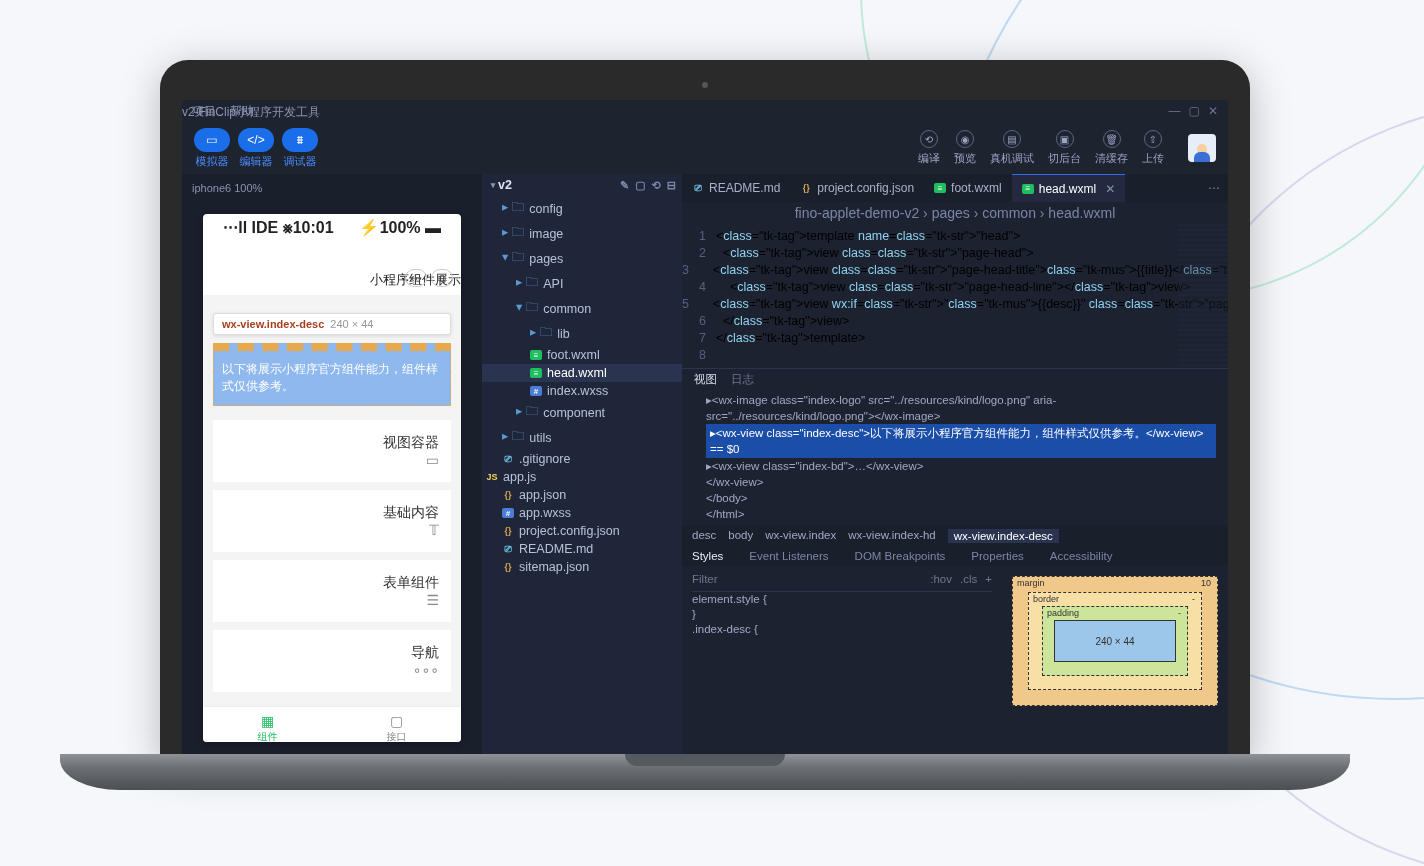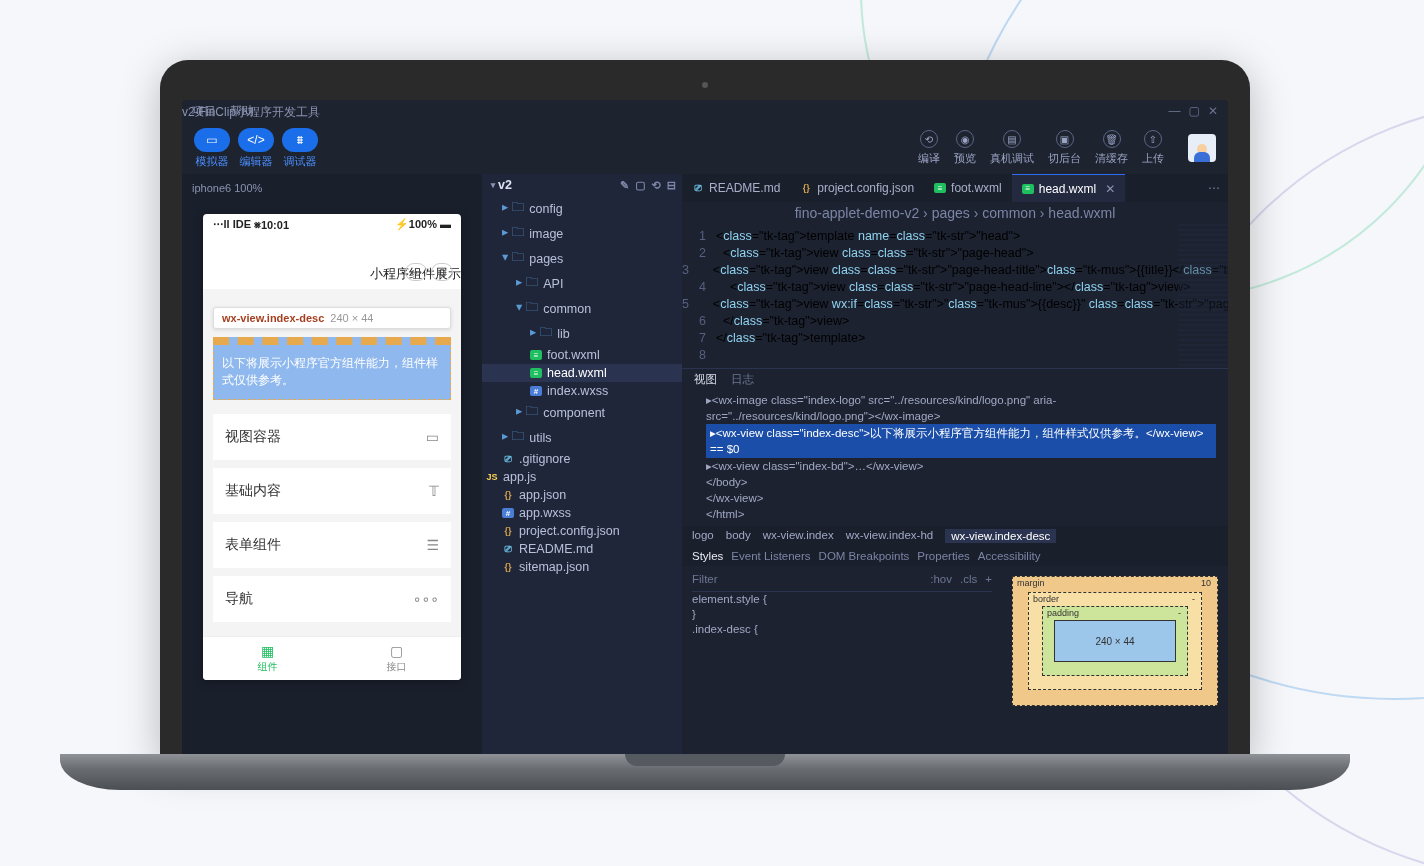--- a/index.html
+++ b/index.html
@@ -25,31 +25,31 @@
 .top-action .ico { width: 18px; height: 18px; border: 1px solid #5a6585; border-radius: 50%; display: flex; align-items: center; justify-content: center; font-size: 10px; }
 .avatar { width: 28px; height: 28px; background: #e8eef7; border-radius: 4px; margin-left: 10px; display: flex; align-items: flex-end; justify-content: center; overflow: hidden; }
 .avatar-head { width: 10px; height: 10px; background: #f7cfa0; border-radius: 50%; margin-bottom: -2px; }
 .avatar-body { width: 16px; height: 10px; background: #3a6fd8; border-radius: 6px 6px 0 0; }
 
 .workspace { flex: 1; display: flex; overflow: hidden; }
 
 .sim-panel { width: 300px; background: #1a1f2c; display: flex; flex-direction: column; padding: 6px 10px; }
 .sim-status { color: #8a93b0; font-size: 11px; padding: 2px 0 8px 0; }
 .phone { margin: 12px auto; width: 258px; background: #fff; border-radius: 4px; box-shadow: 0 2px 8px rgba(0,0,0,.3); overflow: hidden; font-size: 13px; color: #222; }
-.ph-status { display: flex; align-items: center; padding: 4px 10px; font-size: 11px; font-weight: 600; }
+.ph-status { display: flex; align-items: center; padding: 4px 20px; font-size: 16px; font-weight: 600; }
 .ph-status .mid { flex: 1; text-align: left; }
 .ph-title { text-align: right; font-weight: 400; padding: 6px 0; font-size: 13px; position: relative; margin-top: 24px; }
 .ph-caps { position: absolute; right: 8px; top: 4px; display: flex; gap: 4px; }
 .cap-btn { width: 22px; height: 18px; border: 1px solid #ccc; border-radius: 12px; display: flex; align-items: center; justify-content: center; font-size: 11px; color: #555; }
 .ph-body { background: #f4f4f4; padding: 18px 10px 6px 10px; min-height: 320px; }
 .ph-insp { background: #fff; border: 1px solid #ddd; border-radius: 3px; padding: 4px 8px; font-size: 11px; margin: 0 0 8px 0; box-shadow: 0 1px 4px rgba(0,0,0,.12); display: flex; align-items: center; gap: 6px; }
 .ph-insp .sel { color: #a63f1f; font-weight: 600; }
 .ph-insp .dim { color: #999; }
 .ph-hl { background: #8fb8ee; border: 1px dashed #e7a94e; border-top-width: 8px; color: #fff; font-size: 12px; padding: 10px 8px; margin: 0 0 14px 0; }
-.ph-row { background: #fff; padding: 14px 12px; margin-bottom: 8px; display: flex; align-items: center; color: #333; font-size: 14px; }
+.ph-row { background: #fff; padding: 14px 12px; margin-bottom: 8px; display: flex; align-items: flex-end; color: #333; font-size: 14px; flex-direction: column; }
 .ph-row .ico { margin-left: auto; color: #888; }
 .ph-tab { display: flex; border-top: 1px solid #eee; background: #fff; height: 44px; }
 .ph-tabi { flex: 1; display: flex; flex-direction: column; align-items: center; justify-content: center; font-size: 10px; color: #888; gap: 1px; }
 .ph-tabi.active { color: #1fbf5f; }
 
 .explorer { width: 200px; background: #20263a; color: #b8c0da; font-size: 12.5px; overflow: auto; }
 .exp-header { display: flex; align-items: center; padding: 4px 6px; font-weight: 600; color: #dce2f0; }
 .exp-header .icons { margin-left: auto; display: flex; gap: 6px; color: #7b85a5; font-size: 11px; }
 .exp-item { display: flex; align-items: center; padding: 2px 4px 2px 0; gap: 5px; cursor: default; white-space: nowrap; }
 .exp-item.sel { background: #2a3450; color: #fff; }
@@ -73,21 +73,21 @@
 .code-txt { white-space: pre; } .tk-attr { color: #8fd3f0; }
 .minimap { position: absolute; right: 0; top: 0; width: 50px; height: 100%; background: repeating-linear-gradient(#232a40 0 2px, #1c2230 2px 5px); opacity: .4; }
 
 .bottom-pane { height: 340px; display: flex; flex-direction: column; border-top: 1px solid #2a3350; background: #1c2230; font-size: 11.5px; color: #a0a8c4; }
 .bp-tabs { display: flex; gap: 14px; padding: 3px 12px; color: #6e7794; }
 .bp-tabs .act { color: #d5daea; }
 .dom-view { font-family: Menlo, monospace; padding: 2px 12px 4px 24px; line-height: 16px; }
 .dom-sel { background: #1a4ea8; color: #fff; padding: 1px 4px; }
 .crumbs { background: #1a1f2c; padding: 3px 10px; display: flex; gap: 12px; }
 .crumbs .act { background: #2a3450; padding: 1px 6px; color: #fff; }
-.devtabs { display: flex; gap: 8px; padding: 4px 10px; background: #1a1f2c; color: #7b85a5; }
+.devtabs { display: flex; gap: 26px; padding: 4px 10px; background: #1a1f2c; color: #7b85a5; }
 .devtabs .act { color: #e8ecf5; }
 .styles-area { flex: 1; display: flex; overflow: hidden; }
 .styles-left { flex: 1; padding: 4px 10px; font-family: Menlo, monospace; line-height: 15px; overflow: hidden; }
 .styles-filter { display: flex; border-bottom: 1px solid #2a3350; color: #6e7794; padding: 2px 0 4px 0; }
 .styles-filter .r { margin-left: auto; display: flex; gap: 8px; }
 .box-model { width: 206px; height: 130px; margin: 10px; position: relative; font-size: 10px; color: #333; }
 .bm { position: absolute; display: flex; align-items: center; justify-content: center; border: 1px dashed #333; }
 .bm-margin { inset: 0; background: #efc88a; }
 .bm-border { inset: 16px; background: #f7dfa6; }
 .bm-padding { inset: 30px; background: #cde59a; }
@@ -374,26 +374,26 @@
 
           <div class="bottom-pane">
             <div class="bp-tabs">
               <span class="act">视图</span>
               <span>日志</span>
             </div>
             <div class="dom-view" id="dom-view">
                 <div class="">▸&lt;wx-image class="index-logo" src="../resources/kind/logo.png" aria-src="../resources/kind/logo.png"&gt;&lt;/wx-image&gt;</div>
                 <div class="dom-sel">▸&lt;wx-view class="index-desc"&gt;以下将展示小程序官方组件能力，组件样式仅供参考。&lt;/wx-view&gt; == $0</div>
                 <div class="">▸&lt;wx-view class="index-bd"&gt;…&lt;/wx-view&gt;</div>
+                <div class=""> &lt;/wx-view&gt;</div>
                 <div class=""> &lt;/body&gt;</div>
-                <div class=""> &lt;/wx-view&gt;</div>
                 <div class="">&lt;/html&gt;</div>
               </div>
             <div class="crumbs" id="crumbs">
-                <span class="">logo</span>
+                <span class="">desc</span>
                 <span class="">body</span>
                 <span class="">wx-view.index</span>
                 <span class="">wx-view.index-hd</span>
                 <span class="act">wx-view.index-desc</span>
               </div>
             <div class="devtabs" id="devtabs">
                 <span class="act">Styles</span>
                 <span class="">Event Listeners</span>
                 <span class="">DOM Breakpoints</span>
                 <span class="">Properties</span>

